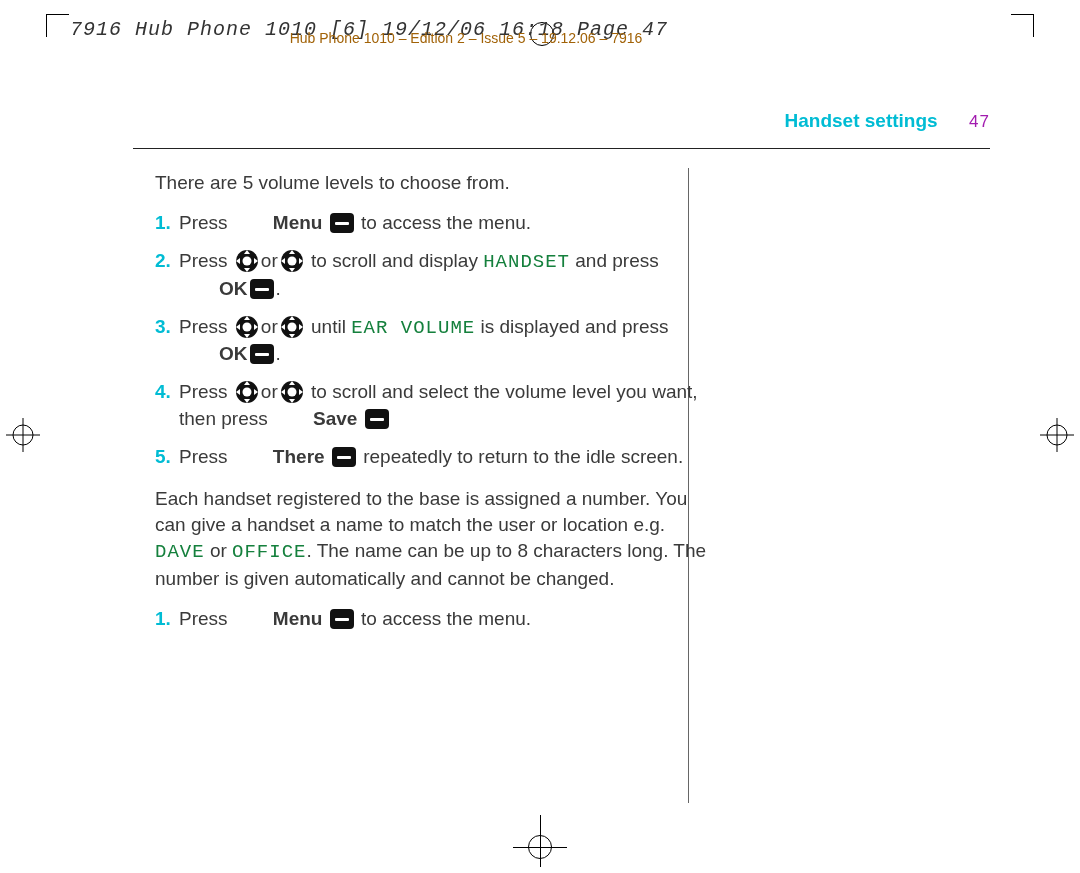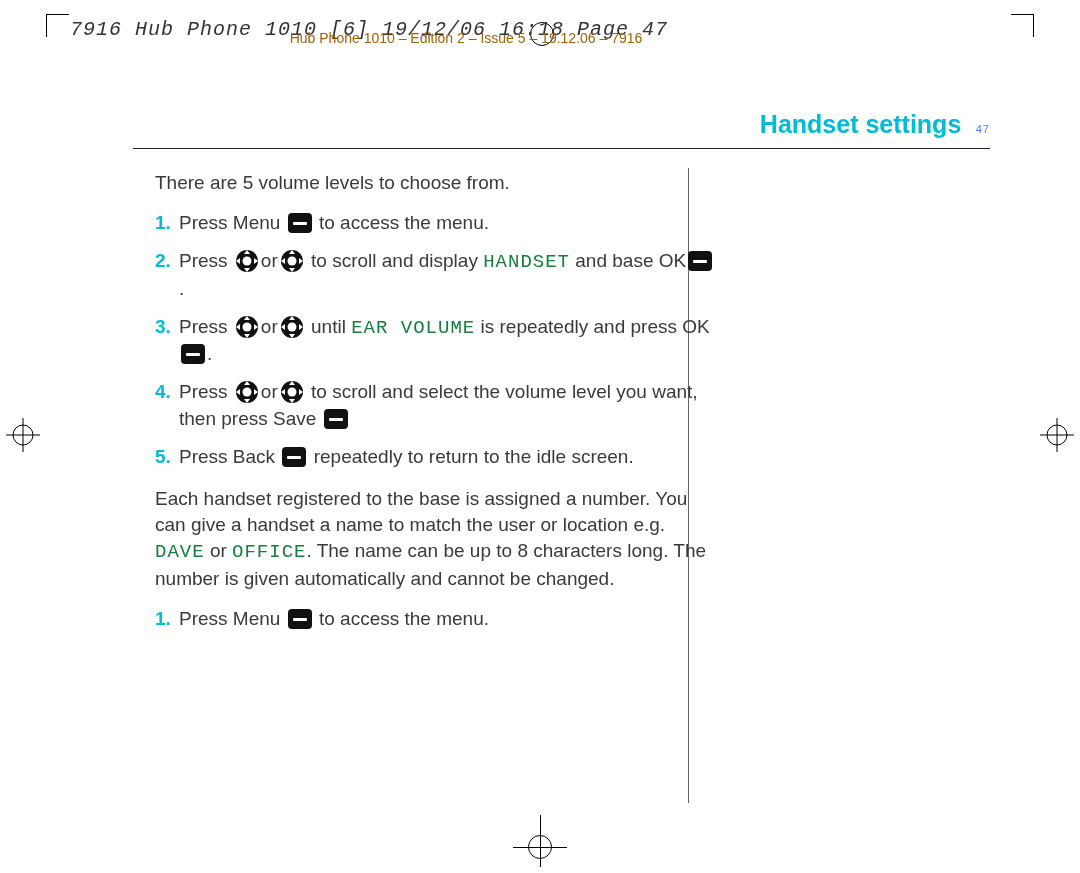--- a/index.html
+++ b/index.html
@@ -52,26 +52,26 @@
   .page-title-row {
     position: absolute;
     top: 110px;
     left: 133px;
     right: 90px;
     text-align: right;
   }
   .page-title {
     color: #00bcd4;
     font-weight: 600;
-    font-size: 25px;
+    font-size: 19px;
   }
   .page-num {
-    color: #3b82f6;
-    font-size: 11px;
-    margin-left: 10px;
+    color: #a21caf;
+    font-size: 17px;
+    margin-left: 27px;
     letter-spacing: 1px;
   }
   .hr-top {
     position: absolute;
     top: 148px;
     left: 133px;
     right: 90px;
     border-top: 1.5px solid #222;
   }
   .content {
@@ -101,21 +101,21 @@
     padding-left: 24px;
     position: relative;
   }
   ol.steps > li .num {
     position: absolute;
     left: 0;
     top: 0;
     color: #00bcd4;
     font-weight: 600;
   }
-  .kw { font-weight: 400; }
+  .kw { font-weight: 700; margin-left: 40px; }
   .lcd {
     font-family: "Courier New", monospace;
     color: #15803d;
     letter-spacing: 1px;
   }
   .icon-box {
     display: inline-block;
     width: 24px;
     height: 20px;
     background: #111;
@@ -240,39 +240,39 @@
             <path d="M13 24 L16 20 L10 20 Z" fill="#fff"></path>
             <path d="M2 13 L6 10 L6 16 Z" fill="#fff"></path>
             <path d="M24 13 L20 10 L20 16 Z" fill="#fff"></path>
           </svg></span><span>or</span><span class="icon-nav"><svg viewBox="0 0 26 26">
             <circle cx="13" cy="13" r="11" fill="#111"></circle>
             <circle cx="13" cy="13" r="4.5" fill="#fff"></circle>
             <path d="M13 2 L16 6 L10 6 Z" fill="#fff"></path>
             <path d="M13 24 L16 20 L10 20 Z" fill="#fff"></path>
             <path d="M2 13 L6 10 L6 16 Z" fill="#fff"></path>
             <path d="M24 13 L20 10 L20 16 Z" fill="#fff"></path>
-          </svg></span><span> to scroll and display </span><span class="lcd">HANDSET</span><span> and base </span><span class="kw">OK</span><span class="icon-box"></span><span>.</span>
+          </svg></span><span> to scroll and display </span><span class="lcd">HANDSET</span><span> and press </span><span class="kw">OK</span><span class="icon-box"></span><span>.</span>
     </li>
     <li>
       <span class="num">3.</span>
       <span>Press </span><span class="icon-nav"><svg viewBox="0 0 26 26">
             <circle cx="13" cy="13" r="11" fill="#111"></circle>
             <circle cx="13" cy="13" r="4.5" fill="#fff"></circle>
             <path d="M13 2 L16 6 L10 6 Z" fill="#fff"></path>
             <path d="M13 24 L16 20 L10 20 Z" fill="#fff"></path>
             <path d="M2 13 L6 10 L6 16 Z" fill="#fff"></path>
             <path d="M24 13 L20 10 L20 16 Z" fill="#fff"></path>
           </svg></span><span>or</span><span class="icon-nav"><svg viewBox="0 0 26 26">
             <circle cx="13" cy="13" r="11" fill="#111"></circle>
             <circle cx="13" cy="13" r="4.5" fill="#fff"></circle>
             <path d="M13 2 L16 6 L10 6 Z" fill="#fff"></path>
             <path d="M13 24 L16 20 L10 20 Z" fill="#fff"></path>
             <path d="M2 13 L6 10 L6 16 Z" fill="#fff"></path>
             <path d="M24 13 L20 10 L20 16 Z" fill="#fff"></path>
-          </svg></span><span> until </span><span class="lcd">EAR VOLUME</span><span> is repeatedly and press </span><span class="kw">OK</span><span class="icon-box"></span><span>.</span>
+          </svg></span><span> until </span><span class="lcd">EAR VOLUME</span><span> is displayed and press </span><span class="kw">OK</span><span class="icon-box"></span><span>.</span>
     </li>
     <li>
       <span class="num">4.</span>
       <span>Press </span><span class="icon-nav"><svg viewBox="0 0 26 26">
             <circle cx="13" cy="13" r="11" fill="#111"></circle>
             <circle cx="13" cy="13" r="4.5" fill="#fff"></circle>
             <path d="M13 2 L16 6 L10 6 Z" fill="#fff"></path>
             <path d="M13 24 L16 20 L10 20 Z" fill="#fff"></path>
             <path d="M2 13 L6 10 L6 16 Z" fill="#fff"></path>
             <path d="M24 13 L20 10 L20 16 Z" fill="#fff"></path>
@@ -281,21 +281,21 @@
             <circle cx="13" cy="13" r="4.5" fill="#fff"></circle>
             <path d="M13 2 L16 6 L10 6 Z" fill="#fff"></path>
             <path d="M13 24 L16 20 L10 20 Z" fill="#fff"></path>
             <path d="M2 13 L6 10 L6 16 Z" fill="#fff"></path>
             <path d="M24 13 L20 10 L20 16 Z" fill="#fff"></path>
           </svg></span><span> to scroll and select the volume level you want, then press </span><span class="kw">Save</span>
       <span class="icon-box"></span>
     </li>
     <li>
       <span class="num">5.</span>
-      <span>Press </span><span class="kw">Back</span>
+      <span>Press </span><span class="kw">There</span>
       <span class="icon-box"></span><span> repeatedly to return to the idle screen.</span>
     </li>
   </ol>
 
   <p class="intro">
     <span>Each handset registered to the base is assigned a number. You can give a handset a name to match the user or location e.g. </span><span class="lcd">DAVE</span><span> or </span><span class="lcd">OFFICE</span><span>. The name can be up to 8 characters long. The number is given automatically and cannot be changed.</span>
   </p>
   <ol class="steps">
     <li>
       <span class="num">1.</span>

